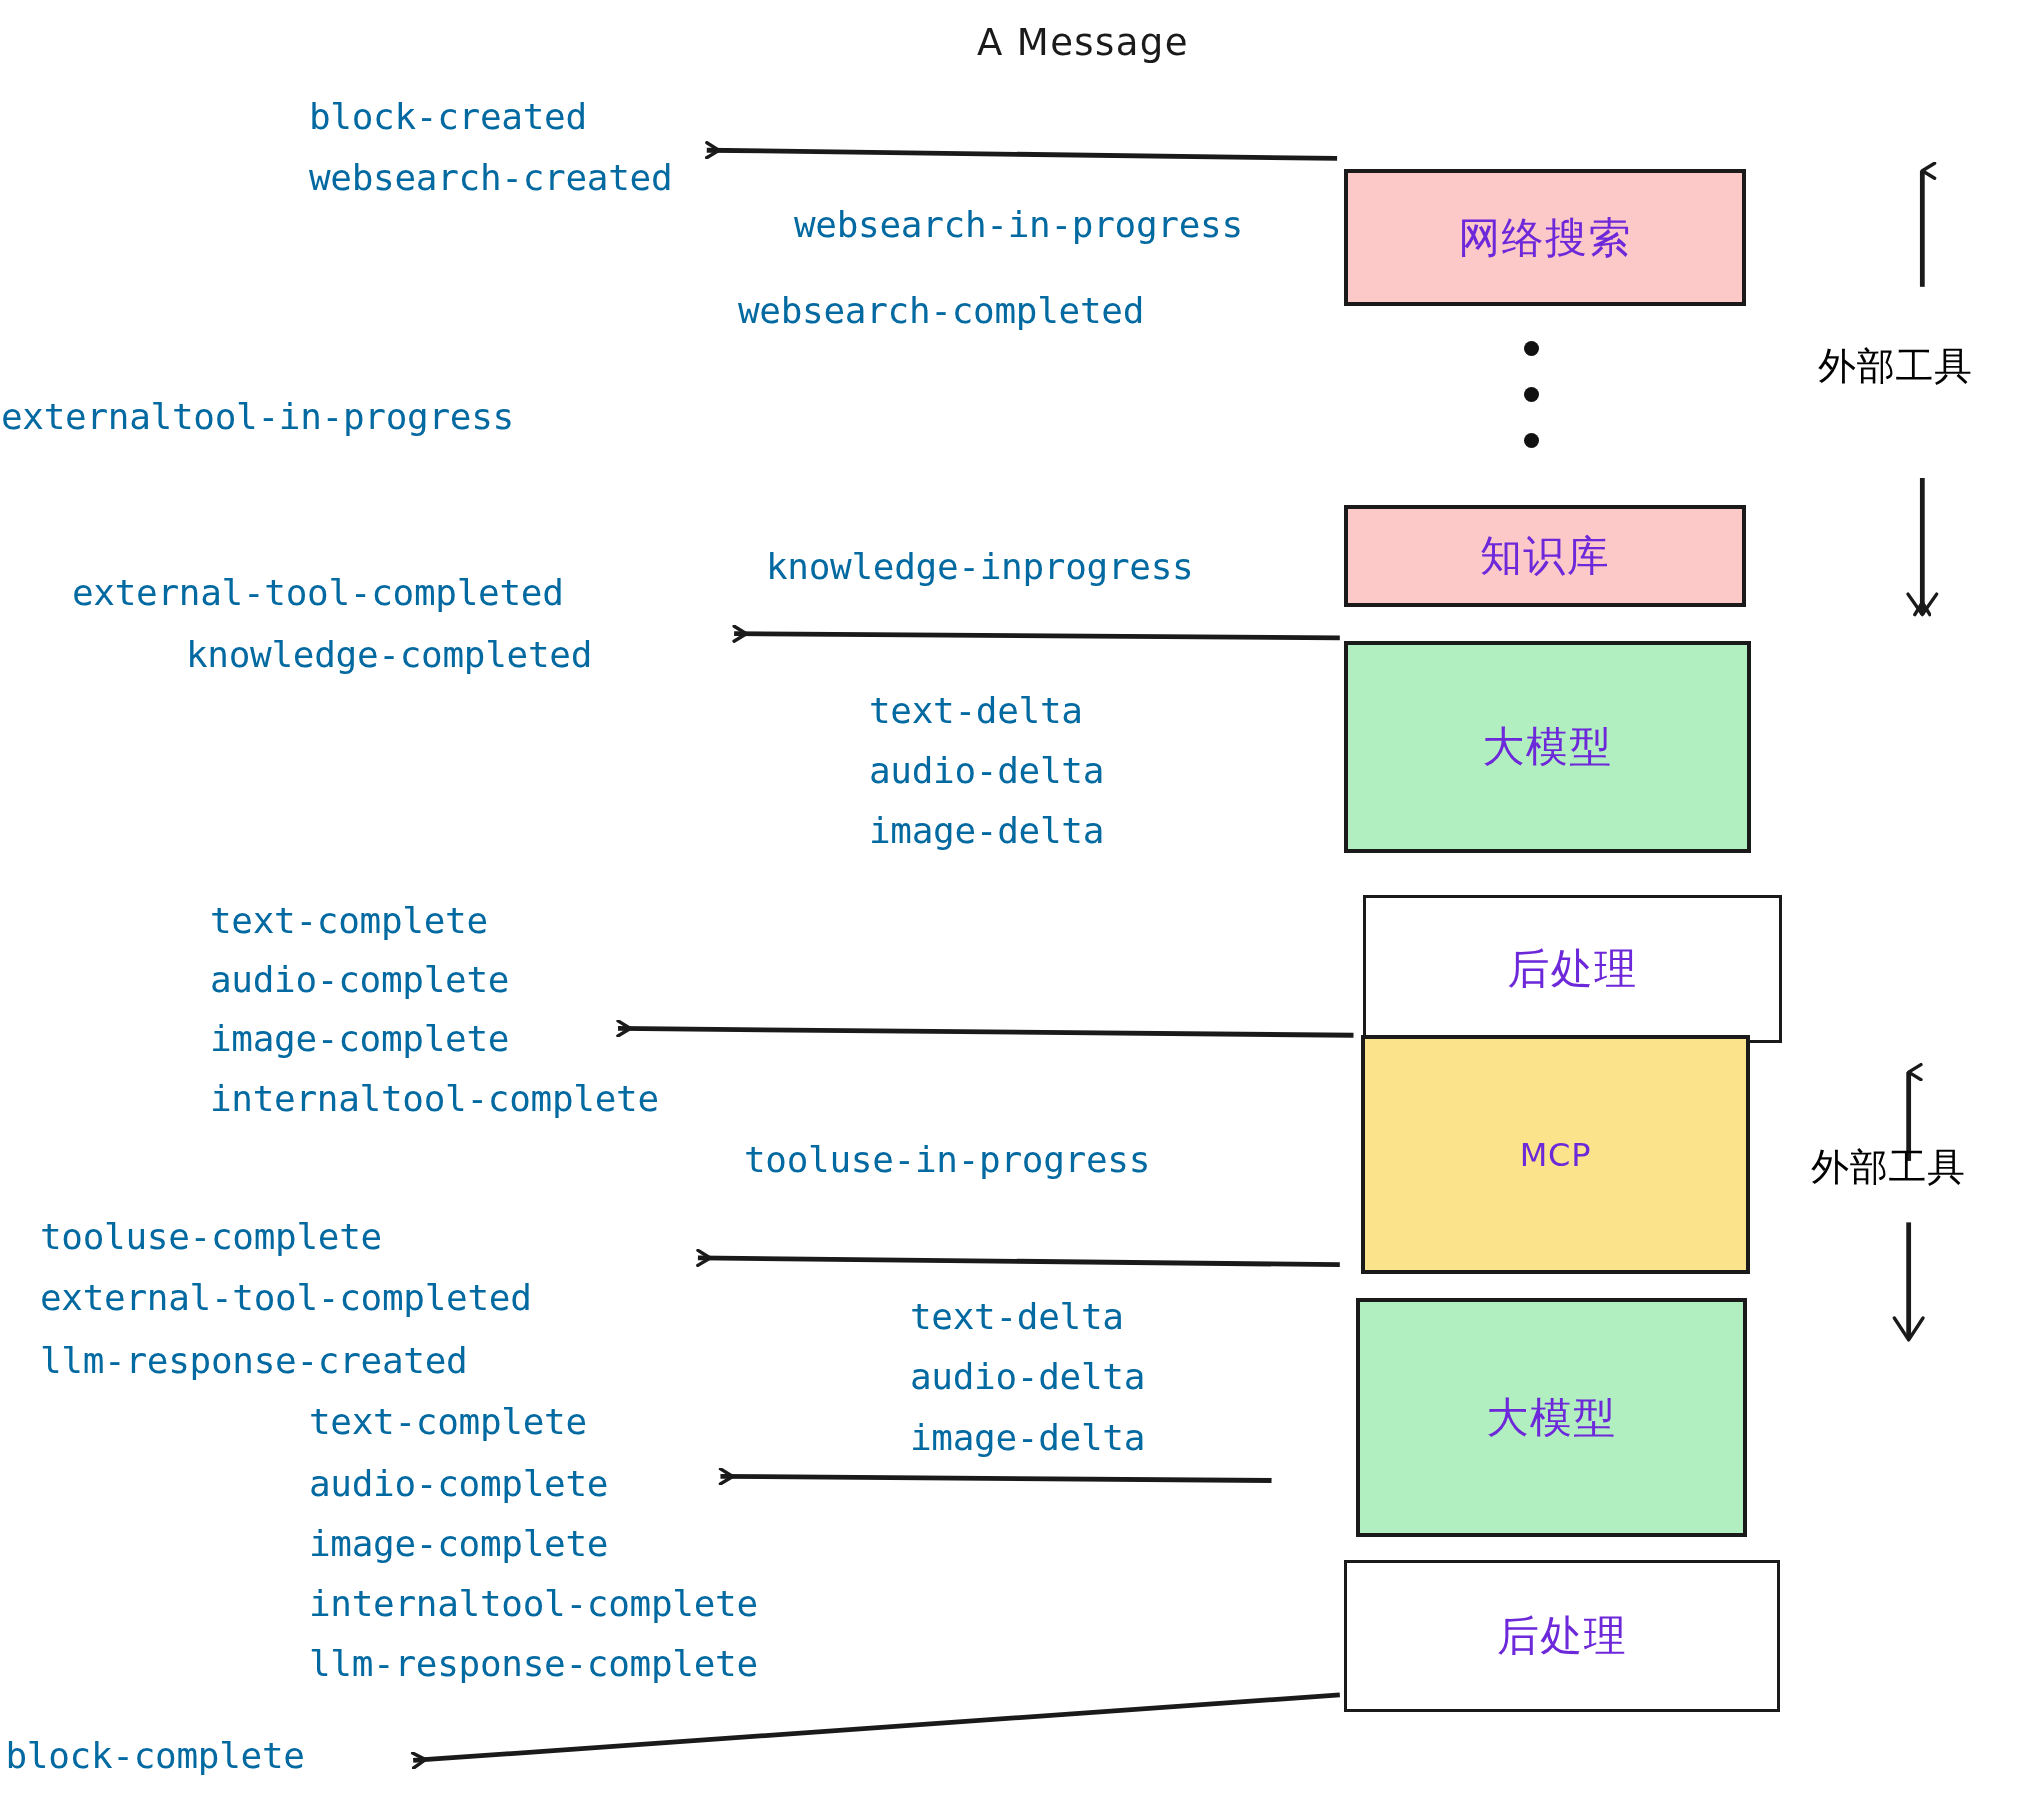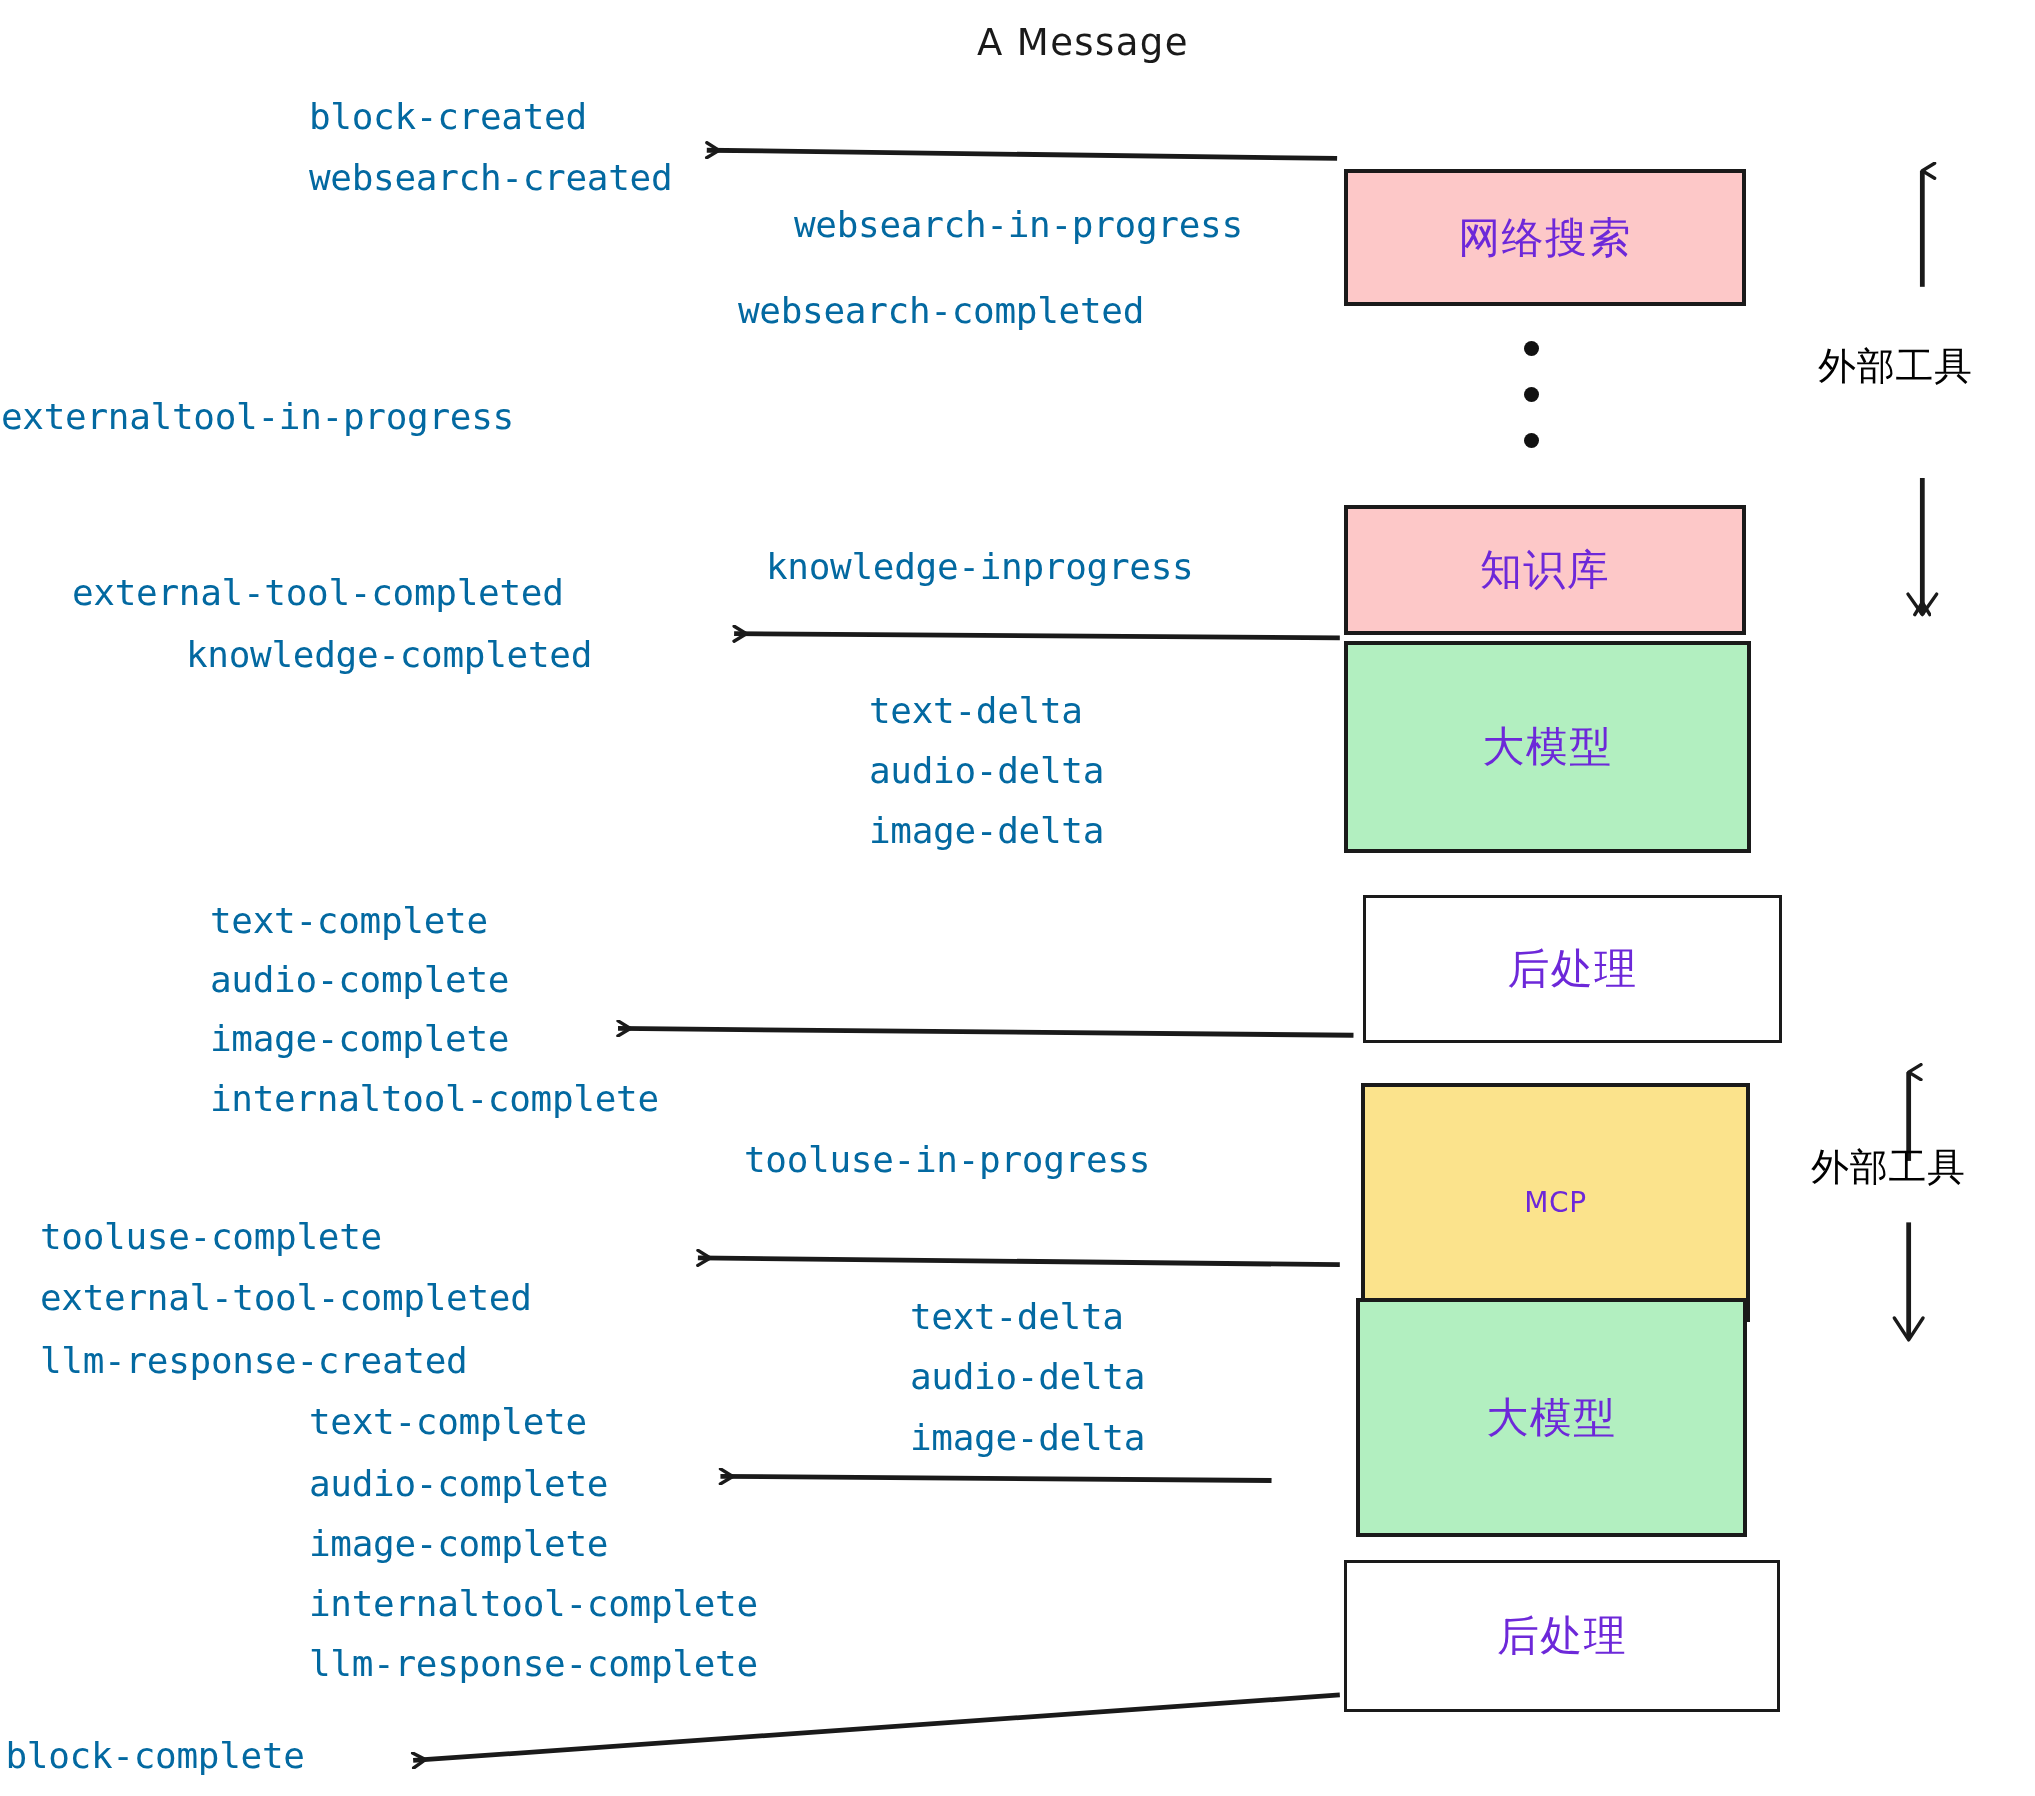--- a/index.html
+++ b/index.html
@@ -32,21 +32,21 @@
     border:4.1px solid #1a1a1a;
     box-sizing:border-box;
     display:flex;
     align-items:center;
     justify-content:center;
     font-family:"DejaVu Sans","Liberation Sans",sans-serif;
     font-size:42px;
     color:#6d28d9;
     letter-spacing:1.4px;
   }
-  .box.mcp{font-size:28px;letter-spacing:0.7px;margin-top:48px;}
+  .box.mcp{font-size:32px;letter-spacing:0.7px;}
 
   .side-label{
     position:absolute;
     font-family:"DejaVu Sans","Liberation Sans",sans-serif;
     font-size:38px;
     color:#000000;
     white-space:nowrap;
     letter-spacing:0.7px;
   }
 
@@ -99,21 +99,21 @@
   <div class="box" style="left:1344px; top:169px; width:402px; height:137px; background:#fdc8c8;">
     <span>网络搜索</span>
   </div>
 
   <div class="vdots" style="left:1524px; top:341px;">
     <i></i>
       <i></i>
       <i></i>
   </div>
 
-  <div class="box" style="left:1344px; top:505px; width:402px; height:130px; background:#fdc8c8;">
+  <div class="box" style="left:1344px; top:505px; width:402px; height:102px; background:#fdc8c8;">
     <span>知识库</span>
   </div>
 
   <div class="box" style="left:1344px; top:641px; width:407px; height:212px; background:#b2efc0;">
     <span>大模型</span>
   </div>
 
   <div class="box" style="left:1363px; top:895px; width:419px; height:148px; background:#ffffff; border-width:3.4px;">
     <span>后处理</span>
   </div>

